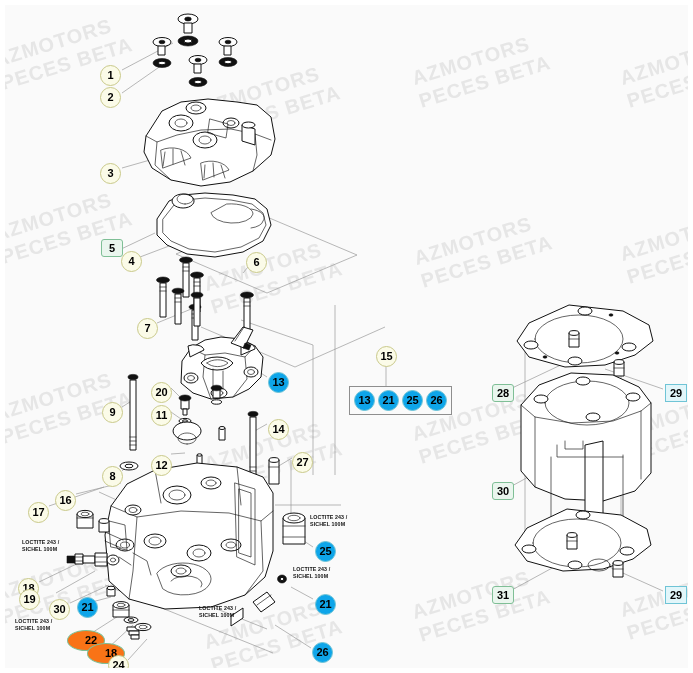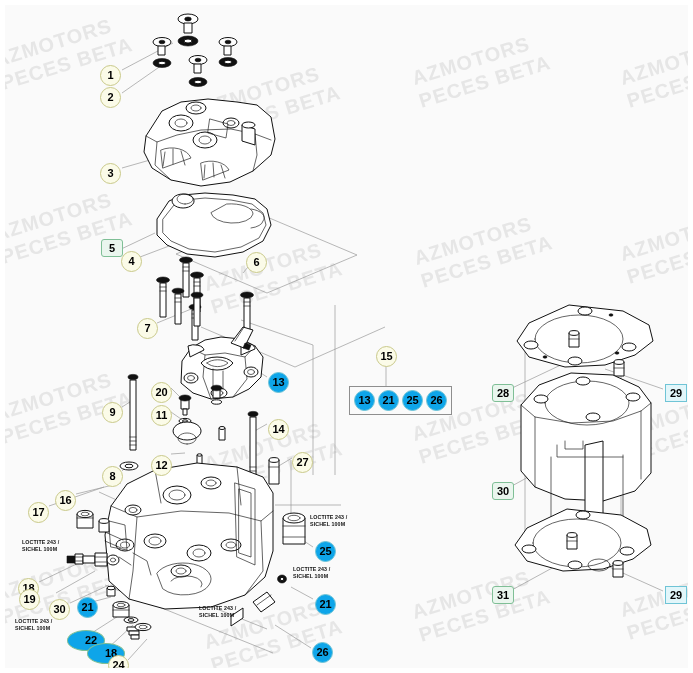--- a/index.html
+++ b/index.html
@@ -54,21 +54,21 @@
   .co.rect-c{
     width:22px;height:18px;border-radius:0;
     background:#e2f6fa;border:1px solid #6fc4d6;
   }
   .co.circ-c{
     width:21px;height:21px;border-radius:50%;
     background:#0ea5e9;border:1px solid #6fc4d6;
   }
   .co.circ-g{
     width:38px;height:21px;border-radius:50%;
-    background:#0ea5e9;border:1px solid #7fbf96;padding-left:10px;
+    background:#f97316;border:1px solid #7fbf96;padding-left:10px;
   }
   
   #group-box{
     position:absolute;
     display:flex;align-items:center;gap:3px;
     padding:3px 4px;
     border:1px solid #8e8e8e;
     background:transparent;
     box-sizing:border-box;
   }

